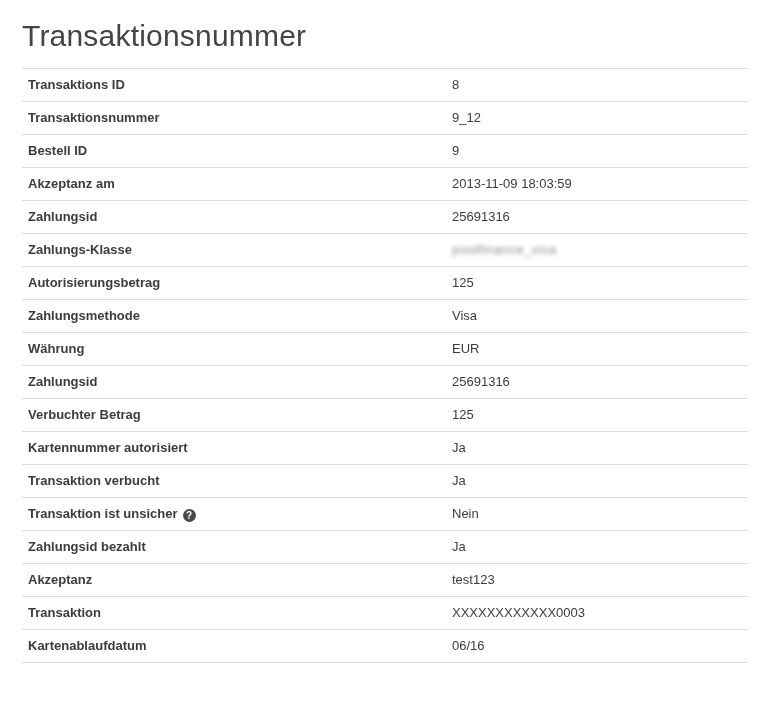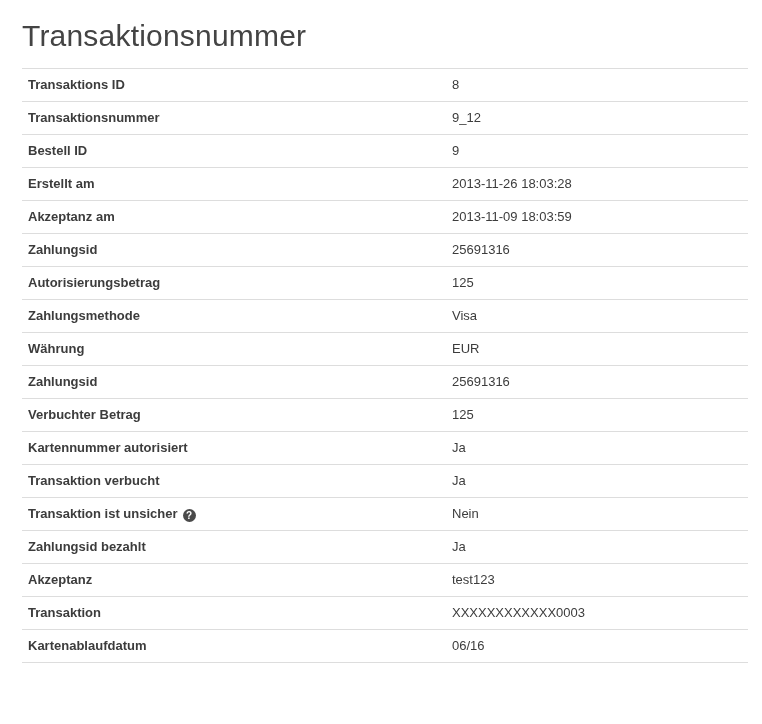--- a/index.html
+++ b/index.html
@@ -94,30 +94,30 @@
         </tr>
         <tr>
           <td class="label-cell"><span>Transaktionsnummer</span></td>
           <td class="value-cell"><span>9_12</span></td>
         </tr>
         <tr>
           <td class="label-cell"><span>Bestell ID</span></td>
           <td class="value-cell"><span>9</span></td>
         </tr>
         <tr>
-          <td class="label-cell"><span>Erstellt am</span></td>
-          <td class="value-cell"><span>2013-11-26 18:03:28</span></td>
-        </tr>
-        <tr>
           <td class="label-cell"><span>Akzeptanz am</span></td>
           <td class="value-cell"><span>2013-11-09 18:03:59</span></td>
         </tr>
         <tr>
           <td class="label-cell"><span>Zahlungsid</span></td>
           <td class="value-cell"><span>25691316</span></td>
+        </tr>
+        <tr>
+          <td class="label-cell"><span>Zahlungs-Klasse</span></td>
+          <td class="value-cell"><span class="blurred">postfinance_visa</span></td>
         </tr>
         <tr>
           <td class="label-cell"><span>Autorisierungsbetrag</span></td>
           <td class="value-cell"><span>125</span></td>
         </tr>
         <tr>
           <td class="label-cell"><span>Zahlungsmethode</span></td>
           <td class="value-cell"><span>Visa</span></td>
         </tr>
         <tr>

